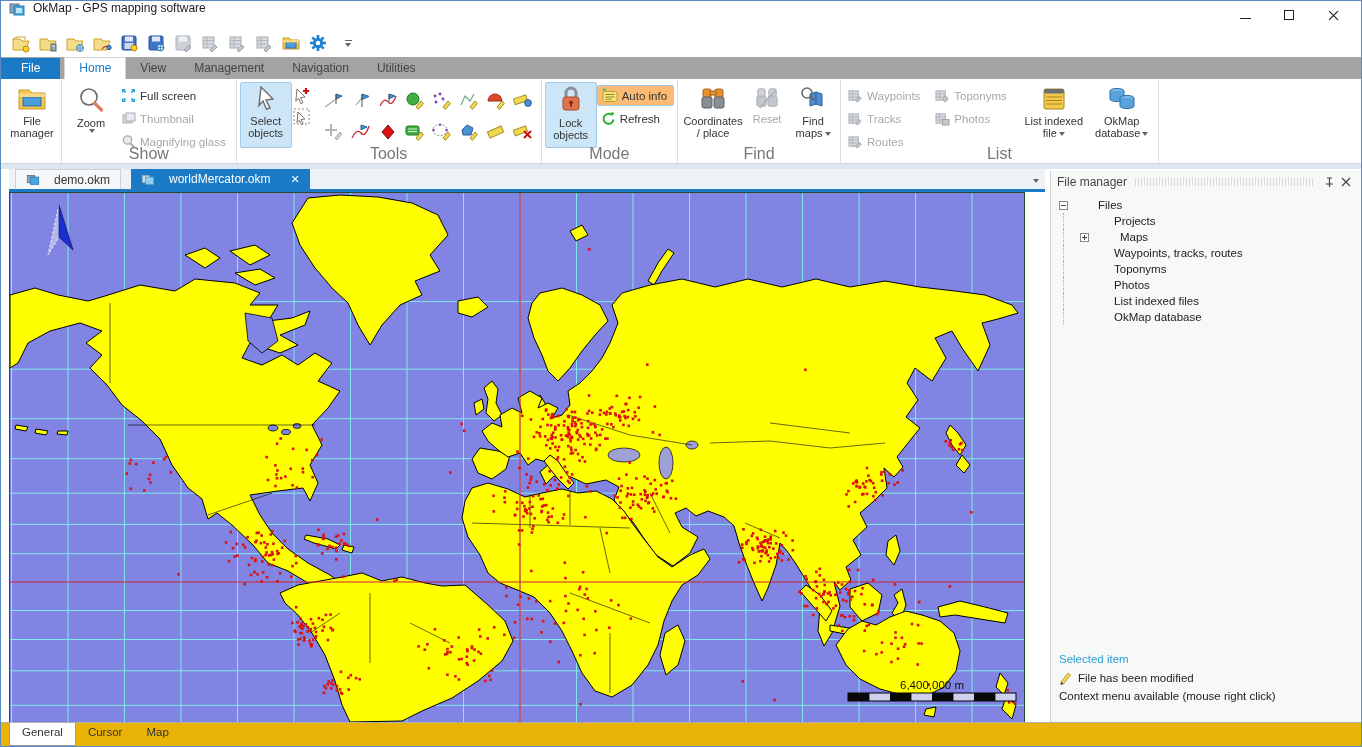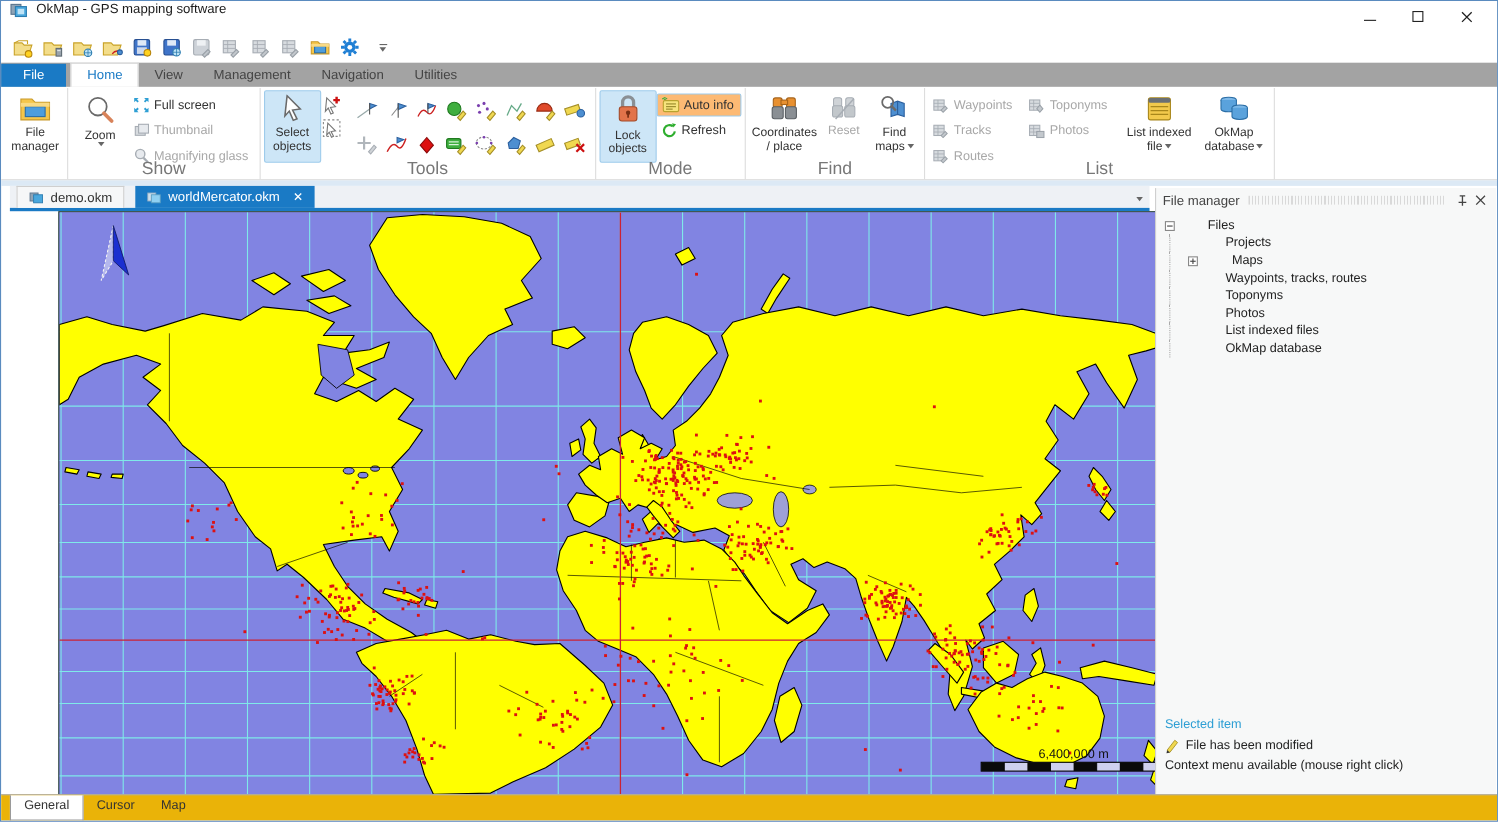--- a/index.html
+++ b/index.html
@@ -49,28 +49,28 @@
   .medbtn.disabled{color:#a8a8a8;}
   .caret{width:0;height:0;border-left:3.5px solid transparent;border-right:3.5px solid transparent;border-top:4px solid #666;display:inline-block;margin-left:2px;vertical-align:middle;}
   .toolgrid{display:grid;grid-template-columns:repeat(8,26px);grid-auto-rows:30px;gap:1px;margin:4px 2px 0 4px;}
   .tool{display:flex;align-items:center;justify-content:center;border-radius:2px;}
   .smallcol{display:flex;flex-direction:column;gap:1px;margin-top:4px;}
   .sep-in{width:1px;background:#ddd;margin:4px 2px 14px 2px;}
 
   
   #band{left:0;top:163px;right:0;height:5px;background:#dce9f5;}
   #docstrip{left:8px;top:168px;width:1036px;height:23px;background:#eef1f5;border-bottom:3px solid var(--accent);display:flex;align-items:flex-end;}
-  .doctab{height:20px;display:flex;align-items:center;gap:6px;padding:0 10px;font-size:12px;}
+  .doctab{height:20px;display:flex;align-items:center;gap:14px;padding:0 10px;font-size:12px;}
   #doctab-1{background:#f6f7f8;border:1px solid #cfcfcf;border-bottom:none;color:#333;margin-left:6px;}
   #doctab-2{background:var(--accent);color:#fff;margin-left:10px;}
   #doctab-2 .x{color:#fff;font-size:11px;margin-left:6px;}
   #strip-dd{margin-left:auto;margin-bottom:6px;margin-right:6px;}
 
   
-  #mapwrap{left:8px;top:191px;width:1016px;height:531px;border:1px solid #2d4a2d;background:var(--ocean);margin-left:44px;}
+  #mapwrap{left:8px;top:191px;width:1016px;height:531px;border:1px solid #2d4a2d;background:var(--ocean);}
   #map-svg{display:block;}
   .land{fill:var(--land);stroke:#000;stroke-width:1;stroke-linejoin:round;}
   .lake{fill:var(--lake);stroke:#000;stroke-width:0.7;}
   .ocean-in{fill:var(--ocean);stroke:#000;stroke-width:0.8;}
   .cborder{fill:none;stroke:#000;stroke-width:0.7;opacity:0.85;}
 
   
   #panel{left:1049px;top:170px;right:1px;bottom:1px;background:#f7f8f8;border-left:1px solid #cfcfcf;}
   #panel-head{height:22px;display:flex;align-items:center;padding:0 6px;color:#444;}
   #panel-hatch{flex:1;height:8px;margin:0 8px;

